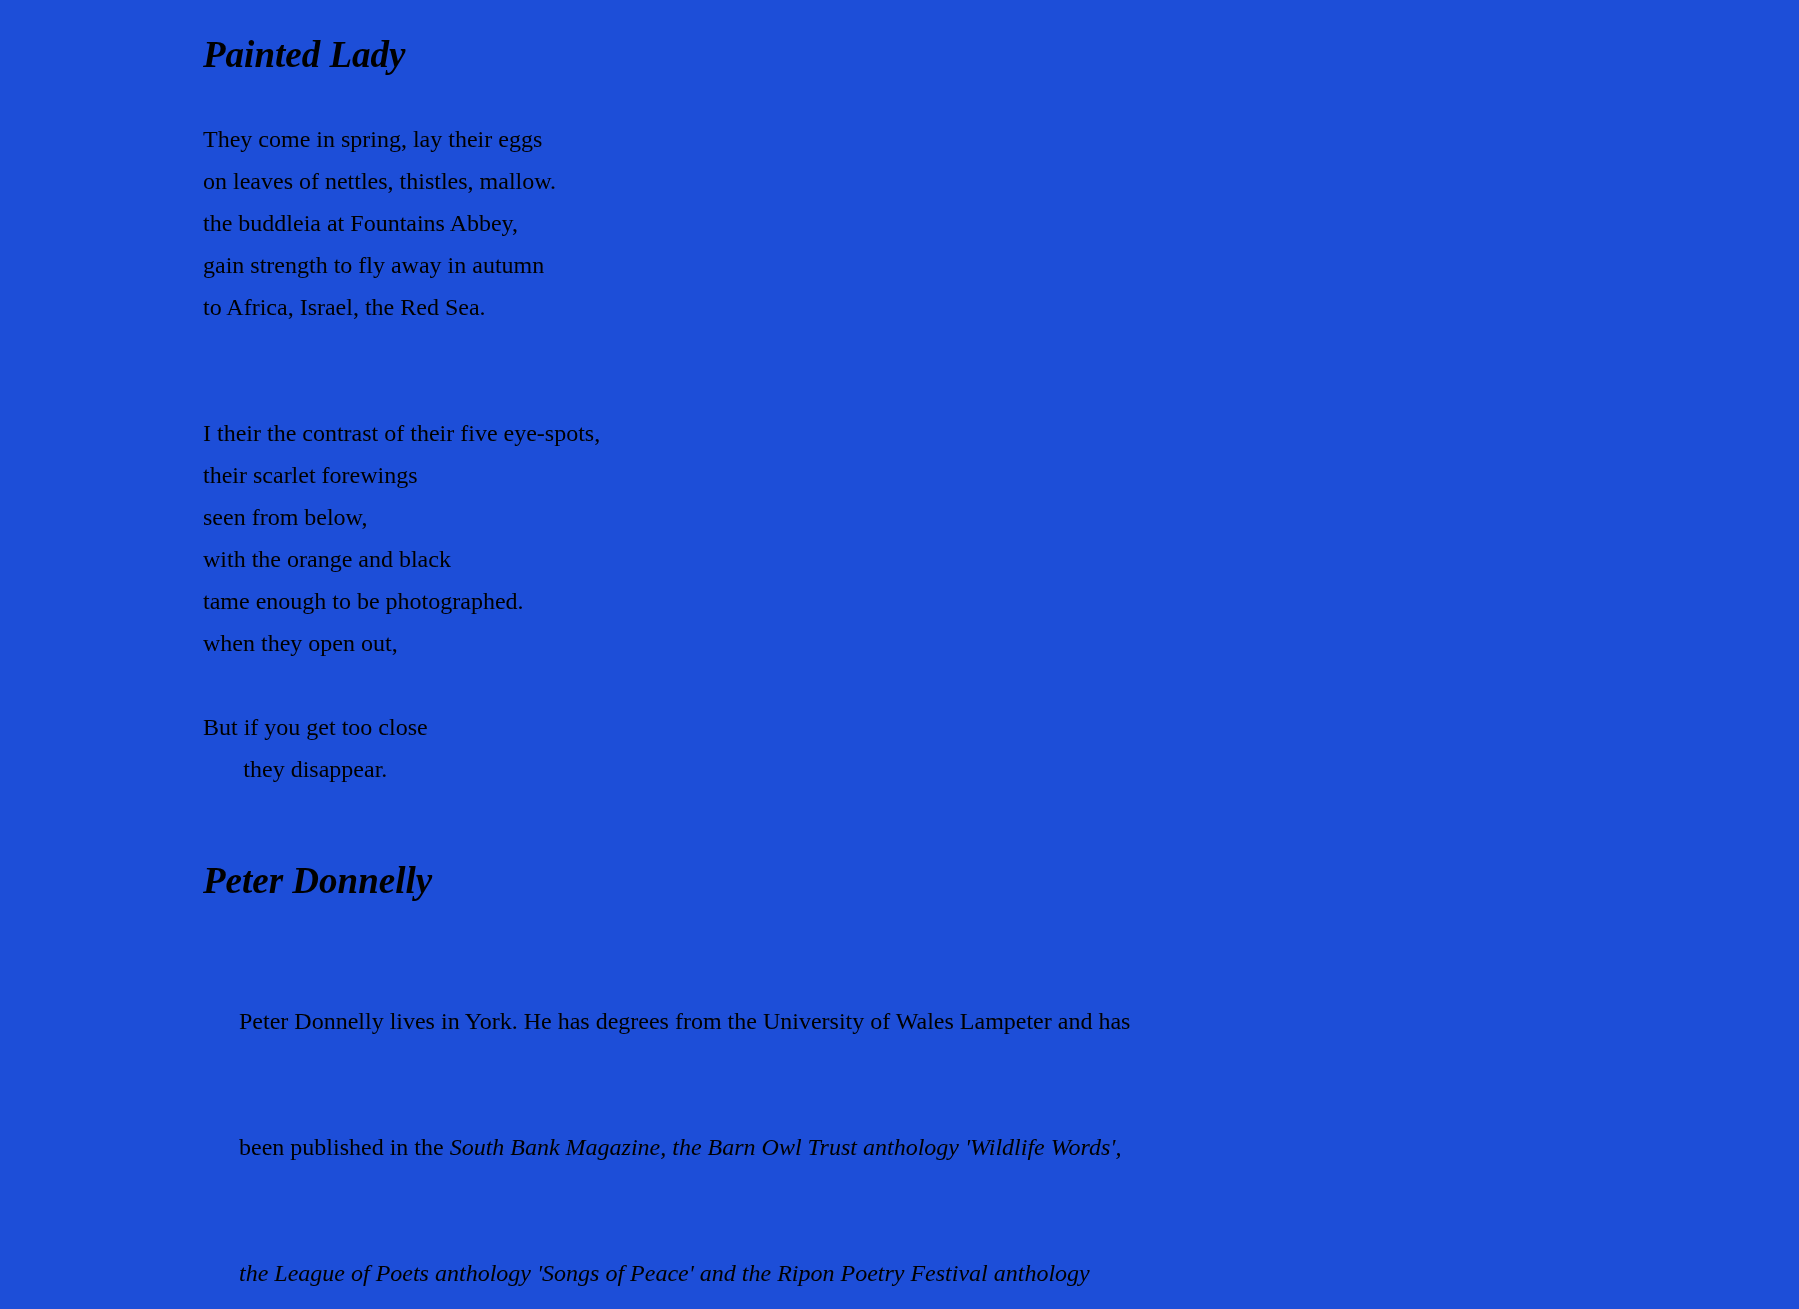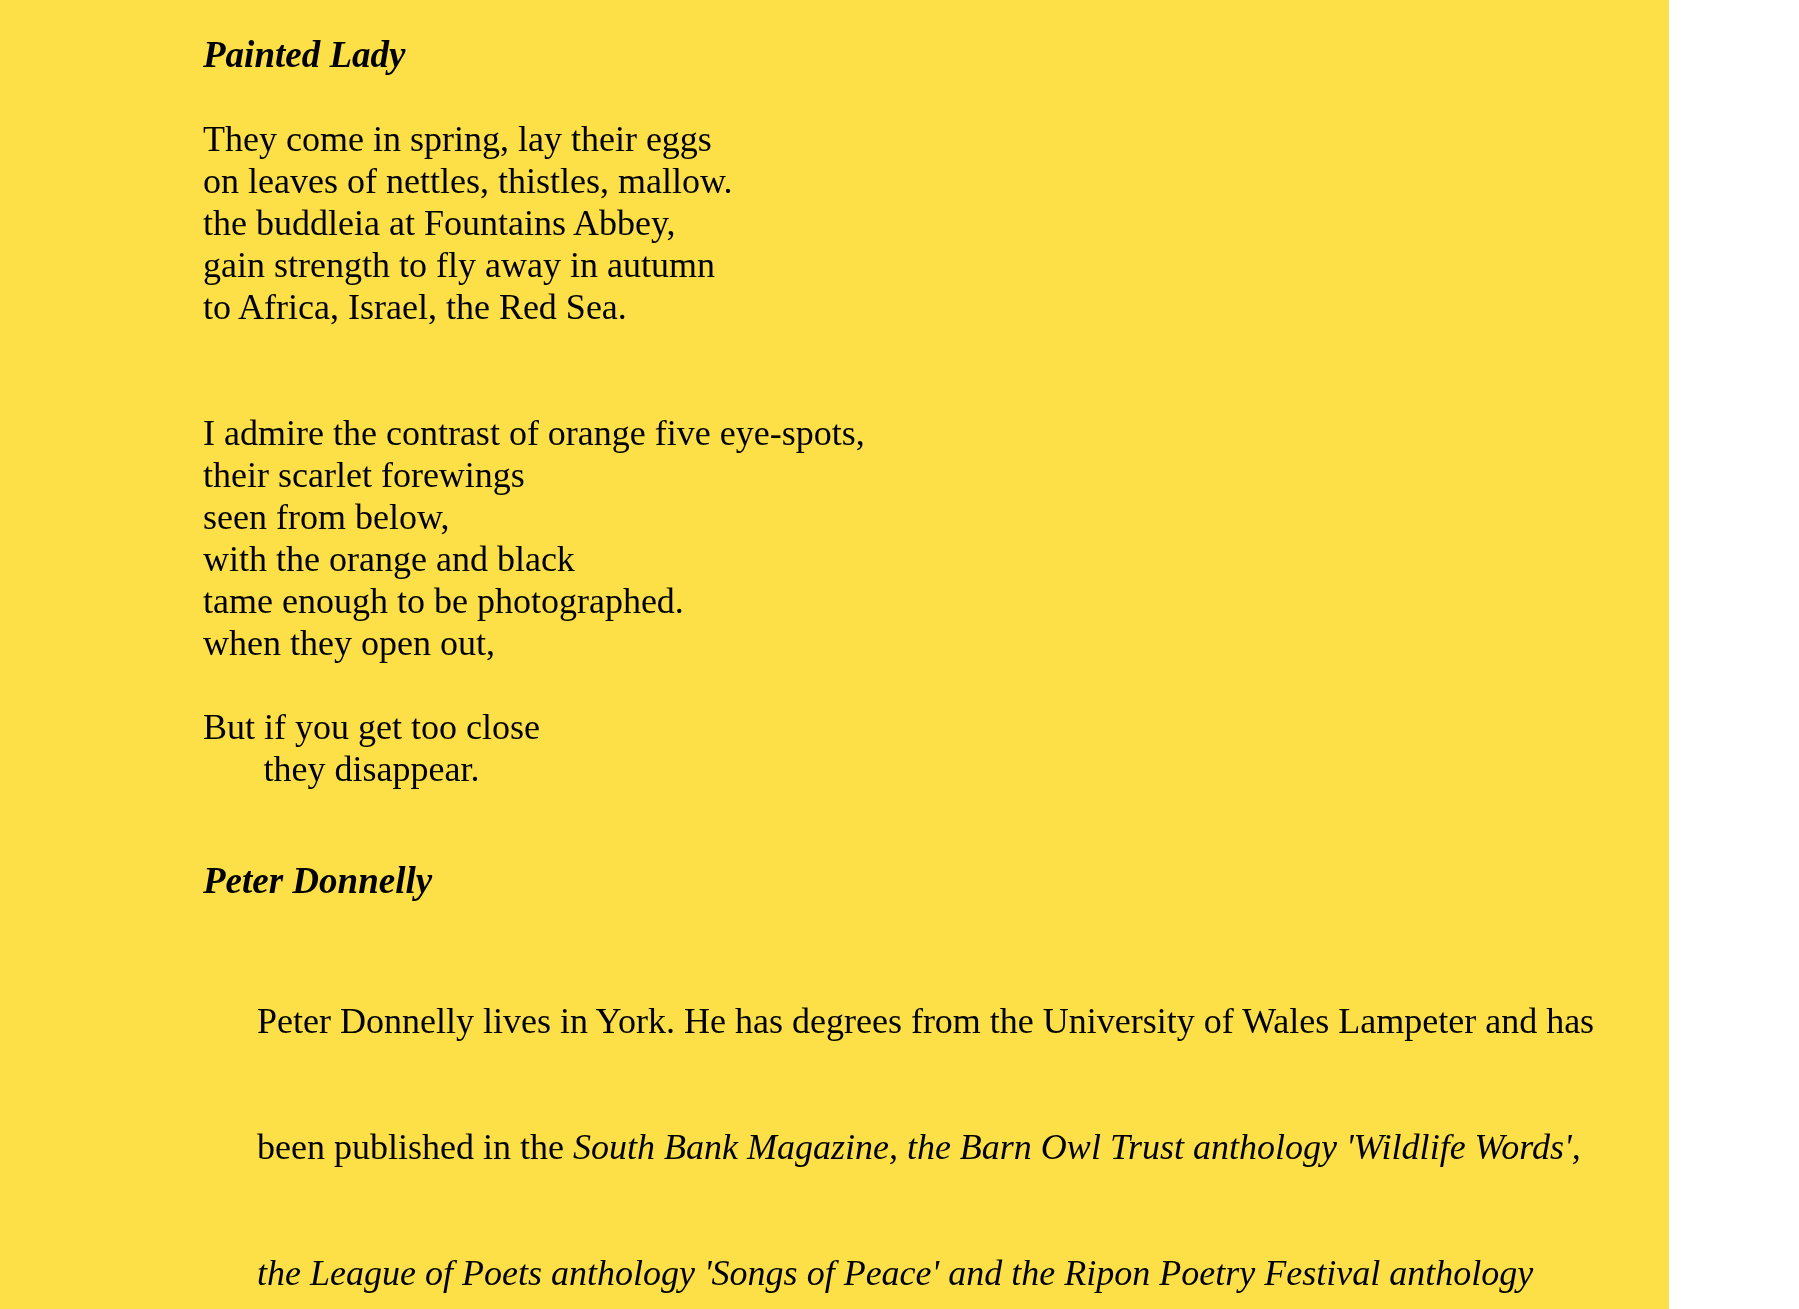--- a/index.html
+++ b/index.html
@@ -1,27 +1,27 @@
 <!DOCTYPE html>
 <html><head>
 <meta charset="utf-8">
 <style>
   html, body { margin: 0; padding: 0; background: #ffffff; }
   .page {
     position: relative;
-    width: 1669px;
+    width: 1799px;
     height: 1309px;
-    background: #fde047;
+    background: #1d4ed8;
     color: #000000;
     font-family: "Liberation Serif", "DejaVu Serif", serif;
     overflow: hidden;
   }
   .block { position: absolute; left: 203px; }
   .line {
-    font-size: 36px;
+    font-size: 24px;
     line-height: 42px;
     white-space: pre;
     color: #000000;
   }
   .title-line {
     font-size: 37px;
     font-weight: bold;
     font-style: italic;
     line-height: 42px;
     white-space: pre;
@@ -37,21 +37,21 @@
 
   <div class="block" style="top: 118px;">
     <div class="line">They come in spring, lay their eggs</div>
     <div class="line">on leaves of nettles, thistles, mallow.</div>
     <div class="line">the buddleia at Fountains Abbey,</div>
     <div class="line">gain strength to fly away in autumn</div>
     <div class="line">to Africa, Israel, the Red Sea.</div>
   </div>
 
   <div class="block" style="top: 412px;">
-    <div class="line">I admire the contrast of orange five eye-spots,</div>
+    <div class="line">I their the contrast of their five eye-spots,</div>
     <div class="line">their scarlet forewings</div>
     <div class="line">seen from below,</div>
     <div class="line">with the orange and black</div>
     <div class="line">tame enough to be photographed.</div>
     <div class="line">when they open out,</div>
   </div>
 
   <div class="block" style="top: 706px; text-align: center;">
     <div class="line">But if you get too close</div>
     <div class="line">they disappear.</div>

